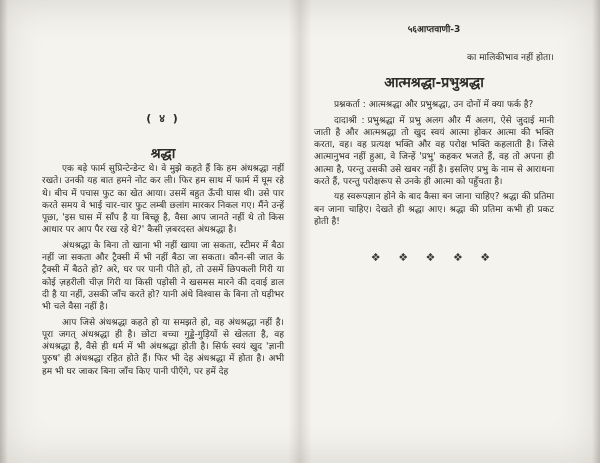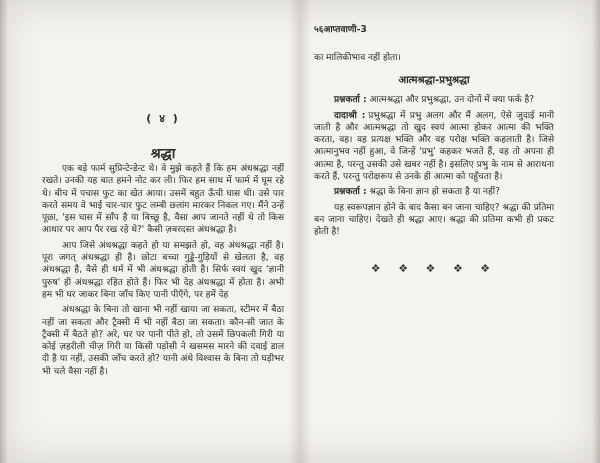--- a/index.html
+++ b/index.html
@@ -21,32 +21,32 @@
   }
   .edge-left, .edge-right {
     position:absolute; top:0; bottom:0; width:8px; pointer-events:none;
   }
   .edge-left  { left:0;  background:linear-gradient(to right, rgba(60,55,45,0.25), rgba(60,55,45,0)); }
   .edge-right { right:0; background:linear-gradient(to left,  rgba(60,55,45,0.22), rgba(60,55,45,0)); }
 
   .chapter-head { margin-top:110px; text-align:center; }
   .ch-num  { font-size:11px; font-weight:700; letter-spacing:2px; }
   .ch-title{ font-size:14px; font-weight:700; margin-top:18px; }
-  .sec-head{ font-size:10px; font-weight:700; text-align:center; margin:10px 0 6px; }
+  .sec-head{ font-size:14px; font-weight:700; text-align:center; margin:10px 0 6px; }
 
   p.body {
     font-size:9px; line-height:12.3px; text-align:justify;
     margin:0 0 3px; color:#2e2c29;
   }
   p.indent   { text-indent:20px; }
-  p.noindent { text-indent:0; text-align:left; }
-  .qa b { font-weight:700; margin-right:3px; }
+  p.noindent { text-indent:0; text-align:right; }
+  .qa b { font-weight:400; margin-right:3px; }
 
   .running-header {
-    margin-top:22px; display:flex; justify-content:flex-start;
+    margin-top:22px; display:flex; justify-content:center;
     font-size:9px; font-weight:600;
   }
   .right .first-line { margin-top:16px; }
   .right .sec-head { margin:9px 0 7px; }
 
   .ornament {
     text-align:center; margin-top:24px; font-size:11px;
     letter-spacing:7px; color:#3a3835;
   }
 </style>
@@ -54,22 +54,22 @@
 <body>
 
 <div class="scan">
 
   <div class="page left">
     <div class="chapter-head">
       <div class="ch-num">( ४ )</div>
       <div class="ch-title">श्रद्धा</div>
     </div>
     <p class="body indent">एक बड़े फार्म सुप्रिन्टेन्डेन्ट थे। वे मुझे कहते हैं कि हम अंधश्रद्धा नहीं रखते। उनकी यह बात हमने नोट कर ली। फिर हम साथ में फार्म में घूम रहे थे। बीच में पचास फुट का खेत आया। उसमें बहुत ऊँची घास थी। उसे पार करते समय वे भाई चार-चार फुट लम्बी छलांग मारकर निकल गए। मैंने उन्हें पूछा, 'इस घास में साँप है या बिच्छू है, वैसा आप जानते नहीं थे तो किस आधार पर आप पैर रख रहे थे?' कैसी ज़बरदस्त अंधश्रद्धा है।</p>
+    <p class="body indent">अंधश्रद्धा के बिना तो खाना भी नहीं खाया जा सकता, स्टीमर में बैठा नहीं जा सकता और ट्रैक्सी में भी नहीं बैठा जा सकता। कौन-सी जात के ट्रैक्सी में बैठते हो? अरे, घर पर पानी पीते हो, तो उसमें छिपकली गिरी या कोई ज़हरीली चीज़ गिरी या किसी पड़ोसी ने खसमस मारने की दवाई डाल दी है या नहीं, उसकी जाँच करते हो? यानी अंधे विश्वास के बिना तो घड़ीभर भी चले वैसा नहीं है।</p>
     <p class="body indent">आप जिसे अंधश्रद्धा कहते हो या समझते हो, वह अंधश्रद्धा नहीं है। पूरा जगत् अंधश्रद्धा ही है। छोटा बच्चा गुड्डे-गुड़ियों से खेलता है, वह अंधश्रद्धा है, वैसे ही धर्म में भी अंधश्रद्धा होती है। सिर्फ स्वयं खुद 'ज्ञानी पुरुष' ही अंधश्रद्धा रहित होते हैं। फिर भी देह अंधश्रद्धा में होता है। अभी हम भी घर जाकर बिना जाँच किए पानी पीएँगे, पर हमें देह</p>
-    <p class="body indent">अंधश्रद्धा के बिना तो खाना भी नहीं खाया जा सकता, स्टीमर में बैठा नहीं जा सकता और ट्रैक्सी में भी नहीं बैठा जा सकता। कौन-सी जात के ट्रैक्सी में बैठते हो? अरे, घर पर पानी पीते हो, तो उसमें छिपकली गिरी या कोई ज़हरीली चीज़ गिरी या किसी पड़ोसी ने खसमस मारने की दवाई डाल दी है या नहीं, उसकी जाँच करते हो? यानी अंधे विश्वास के बिना तो घड़ीभर भी चले वैसा नहीं है।</p>
   </div>
 
   <div class="gutter"></div>
   <div class="edge-left"></div>
   <div class="edge-right"></div>
 
   <div class="page right">
     <div class="running-header">
       <span>५६</span>
       <span>आप्तवाणी-3</span>
@@ -78,21 +78,18 @@
     <p class="body noindent first-line">का मालिकीभाव नहीं होता।</p>
 
     <div class="sec-head">आत्मश्रद्धा-प्रभुश्रद्धा</div>
     <p class="body indent qa">
       <b>प्रश्नकर्ता :</b><span>आत्मश्रद्धा और प्रभुश्रद्धा, उन दोनों में क्या फर्क है?</span>
     </p>
     <p class="body indent qa">
       <b>दादाश्री :</b><span>प्रभुश्रद्धा में प्रभु अलग और मैं अलग, ऐसे जुदाई मानी जाती है और आत्मश्रद्धा तो खुद स्वयं आत्मा होकर आत्मा की भक्ति करता, वह। वह प्रत्यक्ष भक्ति और वह परोक्ष भक्ति कहलाती है। जिसे आत्मानुभव नहीं हुआ, वे जिन्हें 'प्रभु' कहकर भजते हैं, वह तो अपना ही आत्मा है, परन्तु उसकी उसे खबर नहीं है। इसलिए प्रभु के नाम से आराधना करते हैं, परन्तु परोक्षरूप से उनके ही आत्मा को पहुँचता है।</span>
     </p>
 
-    <p class="body indent qa">
-      <b>प्रश्नकर्ता :</b><span>श्रद्धा के बिना ज्ञान हो सकता है या नहीं?</span>
-    </p>
     <p class="body indent">यह स्वरूपज्ञान होने के बाद कैसा बन जाना चाहिए? श्रद्धा की प्रतिमा बन जाना चाहिए। देखते ही श्रद्धा आए। श्रद्धा की प्रतिमा कभी ही प्रकट होती है!</p>
 
     <div class="ornament">❖ ❖ ❖ ❖ ❖</div>
   </div>
 
 </div>
 
 </body></html>

